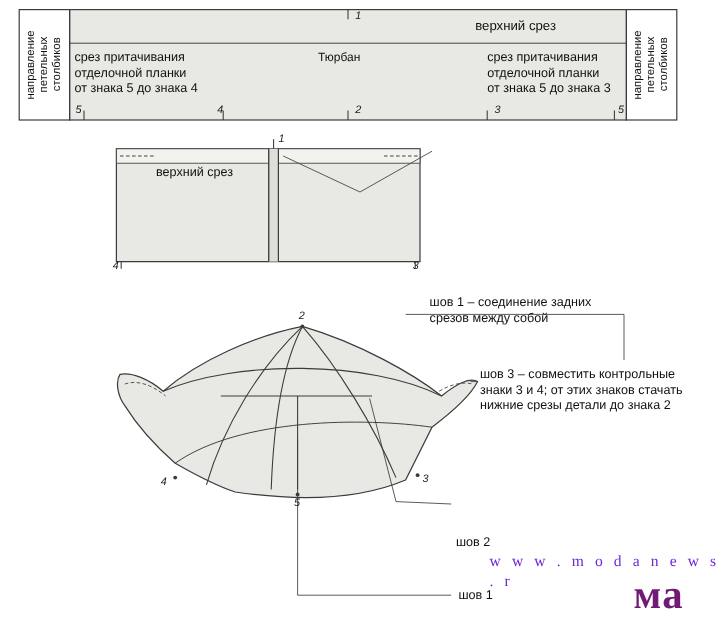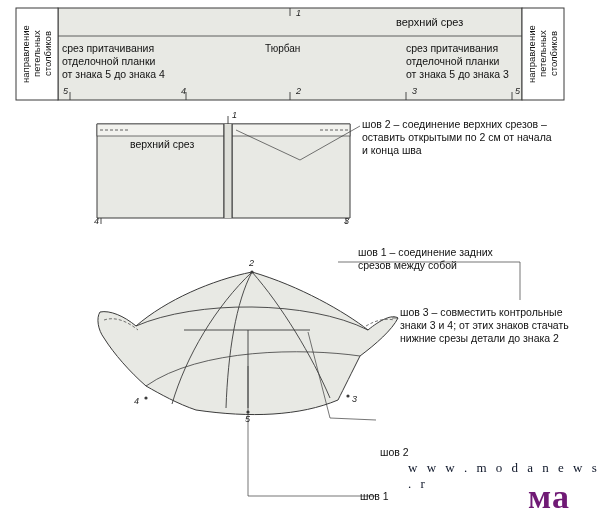--- a/index.html
+++ b/index.html
@@ -45,21 +45,21 @@
     color: #111111;
     writing-mode: vertical-rl;
     transform: rotate(180deg);
     white-space: pre-line;
     text-align: center;
   }
   .watermark {
     position: absolute;
     font-size: 13px;
     letter-spacing: 3px;
-    color: #0f172a;
+    color: #6d28d9;
     font-family: "Liberation Serif", serif;
   }
   .watermark2 {
     position: absolute;
     font-size: 34px;
     letter-spacing: 1px;
     color: #701a75;
     font-family: "Liberation Serif", serif;
     font-weight: bold;
   }
@@ -180,38 +180,35 @@
 
   <div class="marknum" style="left:296px; top:8px;">1</div>
   <div class="marknum" style="left:63px; top:86px;">5</div>
   <div class="marknum" style="left:181px; top:86px;">4</div>
   <div class="marknum" style="left:296px; top:86px;">2</div>
   <div class="marknum" style="left:412px; top:86px;">3</div>
   <div class="marknum" style="left:515px; top:86px;">5</div>
 
   <div class="txt" style="left:130px; top:138px; font-size:10.5px;">верхний срез</div>
 
-  <div class="txt" style="left:362px; top:118px; width:228px;">шов 2 – соединение верхних срезов –
-оставить открытыми по 2 см от начала
-и конца шва</div>
 
   <div class="marknum" style="left:94px; top:216px;">4</div>
   <div class="marknum" style="left:232px; top:110px;">1</div>
   <div class="marknum" style="left:344px; top:216px;">3</div>
 
   <div class="txt" style="left:358px; top:246px; width:220px;">шов 1 – соединение задних
 срезов между собой</div>
 
   <div class="txt" style="left:400px; top:306px; width:198px;">шов 3 – совместить контрольные
 знаки 3 и 4;  от этих знаков стачать
 нижние срезы детали до знака 2</div>
 
   <div class="txt" style="left:380px; top:414px;margin-top:32px;">шов 2</div>
 
-  <div class="txt" style="left:360px; top:490px;">шов 1</div>
+  <div class="txt" style="left:382px; top:490px;">шов 1</div>
 
   <div class="marknum" style="left:249px; top:258px;">2</div>
   <div class="marknum" style="left:134px; top:396px;">4</div>
   <div class="marknum" style="left:352px; top:394px;">3</div>
   <div class="marknum" style="left:245px; top:414px;">5</div>
 
   <div class="watermark" style="left:408px; top:460px;">w w w . m o d a n e w s . r</div>
   <div class="watermark2" style="left:528px; top:478px;">ма</div>
 
 </div>

